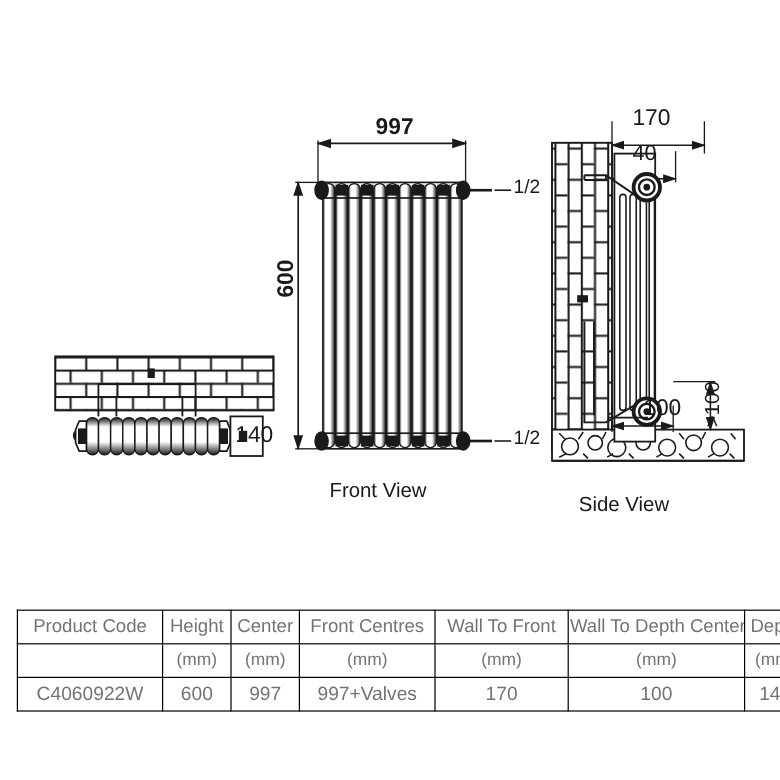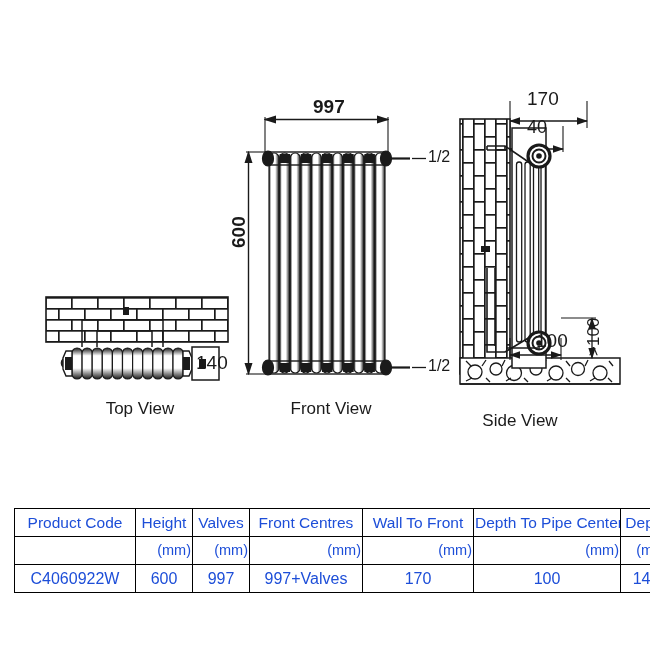--- a/index.html
+++ b/index.html
@@ -54,28 +54,28 @@
     width: 622px;
     table-layout: fixed;
     background: #fff;
   }
   table.spec td, table.spec th {
     border: 1.4px solid #000;
     text-align: center;
     font-family: "Liberation Sans", sans-serif;
     font-weight: normal;
     font-size: 15.5px;
-    color: #1d4ed8;
+    color: #737373;
     padding: 2px 1px;
     height: 23px;
     line-height: 19px;
     white-space: nowrap;
     overflow: hidden;
   }
-  table.spec tr.units td { font-size: 14.5px; text-align: right; }
+  table.spec tr.units td { font-size: 14.5px; }
   table.spec tr.values td { font-size: 16px; }
   .col-code    { width: 118px; }
   .col-height  { width: 54px; }
   .col-width   { width: 54px; }
   .col-pipe    { width: 110px; }
   .col-wtf     { width: 108px; }
   .col-wtpc    { width: 144px; }
   .col-depth   { width: 48px; }
 </style>
 </head>
@@ -336,34 +336,33 @@
   <span class="vlabel" style="left:196px; top:352px; font-size:19px;">140</span>
 
   <span class="vlabel" style="left:527px; top:88px; font-size:19px;">170</span>
 
   <span class="vlabel" style="left:527px; top:117px; font-size:18px;">40</span>
 
   <span class="vlabel" style="left:536px; top:330px; font-size:19px;">100</span>
 
   <span class="vlabel" style="left:584px; top:356px; font-size:17px; transform:rotate(-90deg); transform-origin:left top;">&gt;100</span>
 
-  <span class="view-caption" style="left:80px; top:399px; width:120px;">Top View</span>
-  <span class="view-caption" style="left:271px; top:399px; width:120px;">Front View</span>
+  <span class="view-caption" style="left:255px; top:399px; width:120px;">Front View</span>
   <span class="view-caption" style="left:460px; top:399px; width:120px;margin-top:12px;">Side View</span>
 
   <div id="spec-table-wrap">
     <table class="spec">
       <tbody>
           <tr class="headers">
         <td class="col-code">Product Code</td>
         <td class="col-height">Height</td>
-        <td class="col-width">Valves</td>
+        <td class="col-width">Center</td>
         <td class="col-pipe">Front Centres</td>
         <td class="col-wtf">Wall To Front</td>
-        <td class="col-wtpc">Depth To Pipe Center</td>
+        <td class="col-wtpc">Wall To Depth Center</td>
         <td class="col-depth">Depth</td>
       </tr>
       <tr class="units">
         <td></td>
         <td>(mm)</td>
         <td>(mm)</td>
         <td>(mm)</td>
         <td>(mm)</td>
         <td>(mm)</td>
         <td>(mm)</td>

